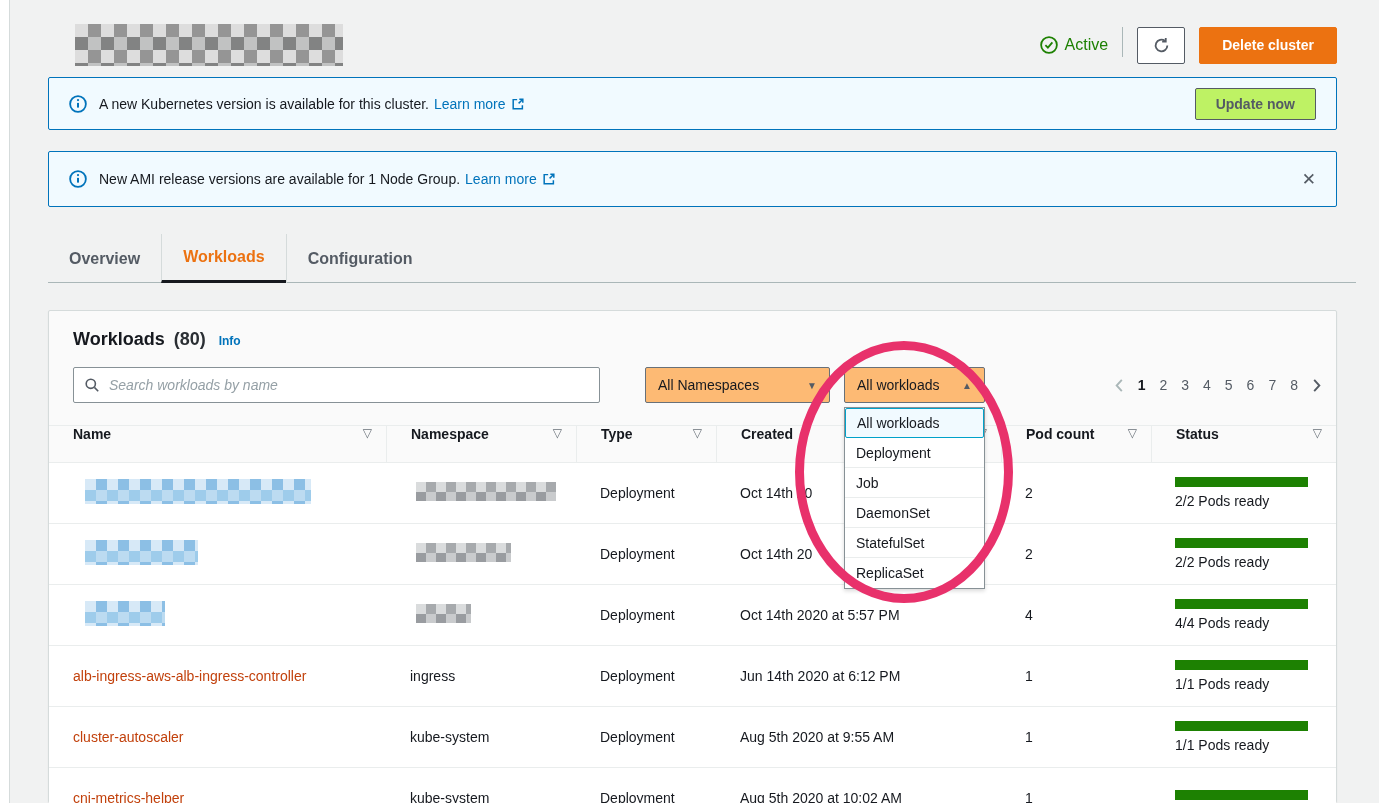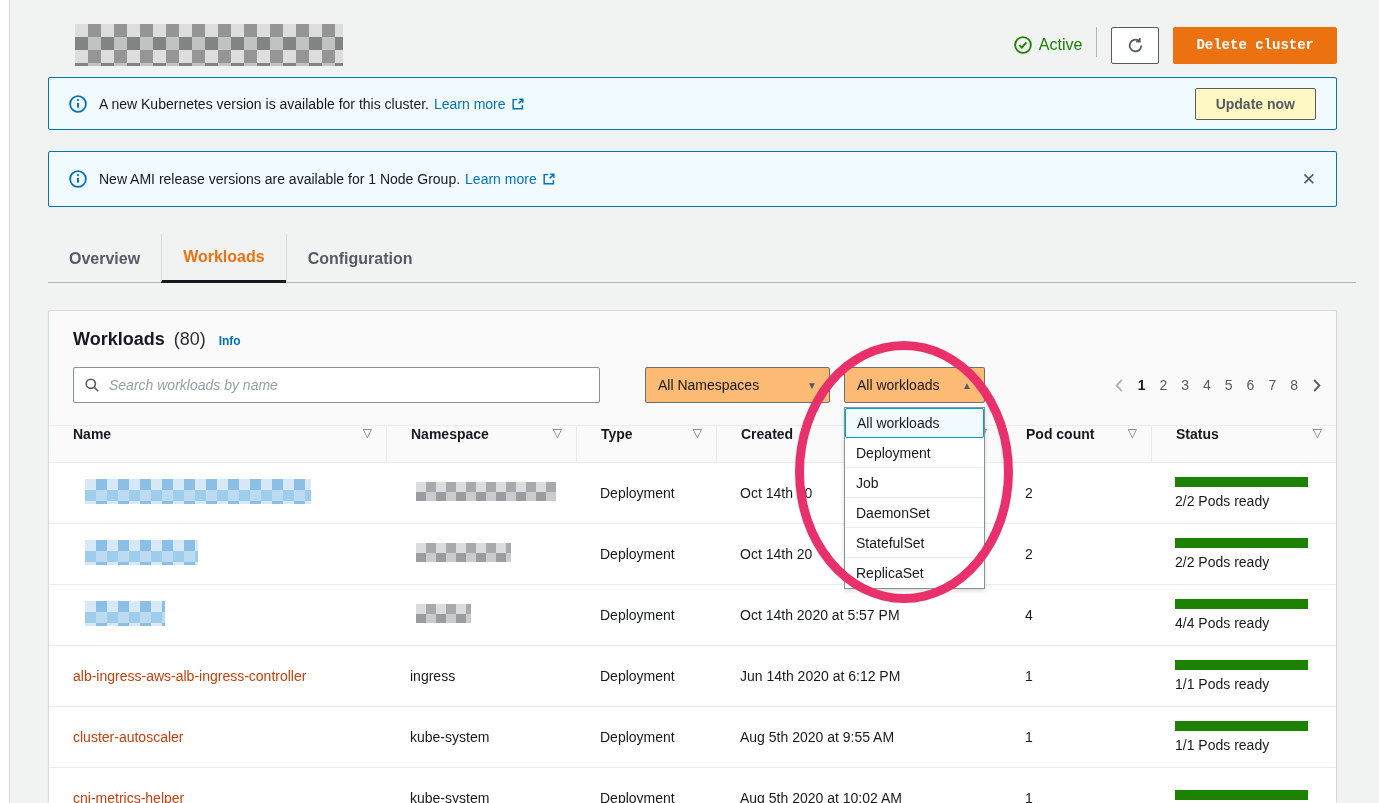--- a/index.html
+++ b/index.html
@@ -30,42 +30,42 @@
     background:conic-gradient(#979b9f 90deg,#bfc2c4 90deg 180deg,#878b8f 180deg 270deg,#d4d6d7 270deg) 0 0/20px 20px;
     opacity:.85;
   }
 
   .page-header{position:absolute;left:48px;top:22px;width:1289px;height:46px;display:flex;align-items:center;justify-content:space-between;}
   .pix-title{margin-left:27px;}
   .header-actions{display:flex;gap:14px;}
   .status{display:flex;align-items:center;gap:7px;color:#1d8102;font-size:16px;}
   .vdiv{width:1px;height:30px;background:#aab7b8;}
   .btn-refresh{width:48px;height:37px;background:#fff;border:1px solid #545b64;border-radius:2px;display:flex;align-items:center;justify-content:center;cursor:pointer;}
-  .btn-delete{height:37px;padding:0 22px;background:#ec7211;border:1px solid #ec7211;border-radius:2px;color:#fff;font-weight:bold;font-size:14px;cursor:pointer;font-family:Liberation Mono, monospace;}
+  .btn-delete{height:37px;padding:0 22px;background:#ec7211;border:1px solid #ec7211;border-radius:2px;color:#fff;font-weight:bold;font-size:14px;cursor:pointer;font-family:Liberation Sans, sans-serif;}
 
   .banner{position:absolute;left:48px;width:1289px;background:#f1faff;border:1px solid #0073bb;border-radius:2px;display:flex;align-items:center;padding:0 20px;font-size:14px;}
   .banner-k8s{top:77px;height:53px;}
   .banner-ami{top:151px;height:56px;}
   .banner .txt{margin-left:12px;}
   .banner .lnk{color:#0073bb;margin-left:5px;text-decoration:none;display:inline-flex;align-items:center;gap:5px;cursor:pointer;}
   .banner .spacer{flex:1;}
-  .btn-update{height:32px;padding:0 20px;background:#fef9c3;border:1px solid #545b64;border-radius:2px;color:#545b64;font-weight:bold;font-size:14px;cursor:pointer;font-family:inherit;}
+  .btn-update{height:32px;padding:0 20px;background:#bef264;border:1px solid #545b64;border-radius:2px;color:#545b64;font-weight:bold;font-size:14px;cursor:pointer;font-family:inherit;}
   .btn-close{background:none;border:none;font-size:17px;color:#545b64;cursor:pointer;line-height:1;}
 
   .tabs{position:absolute;left:48px;top:234px;display:flex;height:49px;}
   .tab{display:flex;align-items:center;padding:0 21px;font-size:16px;font-weight:bold;color:#545b64;cursor:pointer;height:49px;}
   .tab + .tab{border-left:1px solid #d5dbdb;}
   .tab.active{color:#ec7211;border-bottom:3px solid #16191f;}
   .tabs-line{position:absolute;left:48px;top:282px;width:1308px;height:1px;background:#aab7b8;}
 
   .card{position:absolute;left:48px;top:310px;width:1289px;height:493px;background:#fafafa;border:1px solid #d5dbdb;border-radius:2px;box-shadow:0 1px 2px rgba(0,0,0,.06);}
   .card-head{padding:18px 14px 0 24px;}
   .title-row{display:flex;align-items:baseline;gap:9px;height:22px;}
   .panel-title{font-size:18px;font-weight:bold;}
-  .panel-count{font-size:18px;font-weight:normal;color:#2a2e33;}
+  .panel-count{font-size:18px;font-weight:bold;color:#2a2e33;}
   .info-link{color:#0073bb;font-weight:bold;font-size:12px;text-decoration:none;margin-left:4px;cursor:pointer;}
   .controls-row{display:flex;align-items:center;margin-top:16px;height:36px;}
   .search-box{width:527px;height:36px;border:1px solid #879196;border-radius:2px;background:#fff;display:flex;align-items:center;padding:0 10px;gap:9px;}
   .search-box input{border:none;outline:none;flex:1;font-style:italic;font-size:14px;color:#16191f;background:transparent;font-family:inherit;}
   .search-box input::placeholder{color:#95a0a6;opacity:1;}
   .select{height:36px;border:1px solid #687078;border-radius:2px;background:#fdba74;display:flex;align-items:center;justify-content:space-between;padding:0 12px;font-size:14px;cursor:pointer;}
   .select-ns{width:185px;margin-left:45px;}
   .select-type{width:141px;margin-left:14px;}
   .caret{font-size:10px;color:#545b64;}
   .pagination{margin-left:auto;display:flex;align-items:center;gap:14px;font-size:14px;color:#545b64;}

